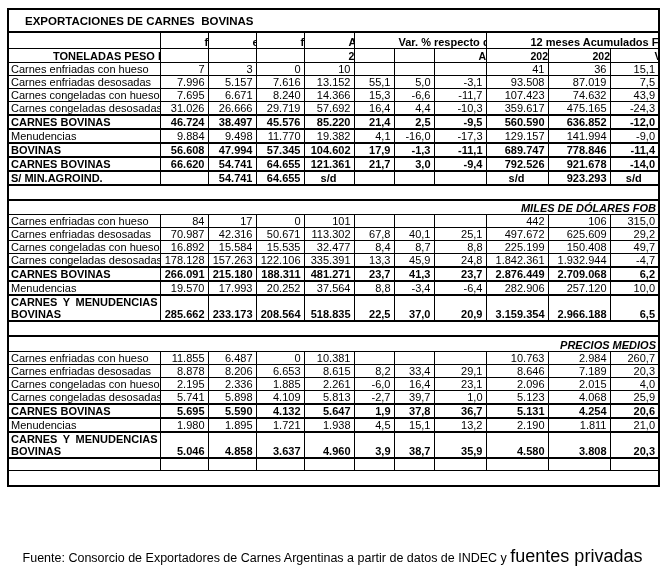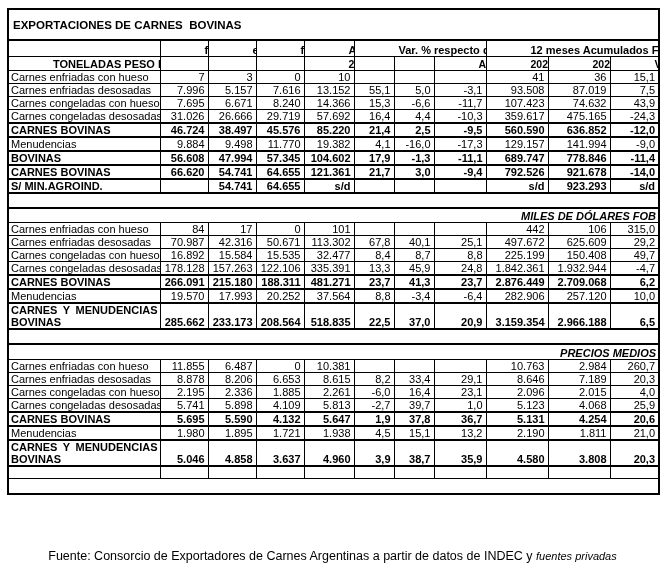--- a/index.html
+++ b/index.html
@@ -22,51 +22,51 @@
     border: 1px solid #000;
     font-size: 11px; line-height: 12px;
     padding: 0 2px;
     vertical-align: bottom;
     overflow: hidden; white-space: nowrap;
   }
   th { font-weight: bold; text-align: center; padding-left: 44px; }
 
   tr.title-row th {
     font-style: normal; text-align: left;
-    font-size: 11.5px; height: 31px;
+    font-size: 11.5px; height: 23px;
     border: 2px solid #000;
     white-space: pre; vertical-align: middle;
-    padding-left: 4px;
+    padding-left: 16px;
     margin-left: 16px;
   }
   tr.h1 th { height: 16px; }
   tr.h2 th { height: 14px; font-size: 10.5px; }
   tr.h2 th.lblh { text-align: left; font-size: 11px; }
 
   td.lbl { text-align: left; }
   td.num { text-align: right; padding-right: 3px; }
-  td.ctr { text-align: right; }
+  td.ctr { text-align: center; }
 
   tr.r-row td, tr.r-subheading td { height: 13px; }
   tr.s-total td { font-weight: bold; border-top-width: 2px; border-bottom-width: 2px; }
   tr.r-subheading td.lbl { font-weight: bold; font-style: italic; }
   tr.r-section td {
     font-weight: bold; font-style: italic;
     height: 15px; text-align: right;
     border-top-width: 2px;
   }
   tr.r-gap td { height: 15px; }
 
   .just { text-align: justify; text-align-last: justify; }
 
   .footer {
     position: absolute; left: 0; top: 547px; width: 665px;
     text-align: center; font-size: 12.5px; line-height: 18px;
   }
-  .footer .emph { font-size: 11px; font-style: italic; }
+  .footer .emph { font-size: 18px; }
 </style>
 </head>
 <body>
 
 <div class="sheet">
 
   <table class="report">
     <colgroup>
       <col style="width:152px">
         <col style="width:48px">

